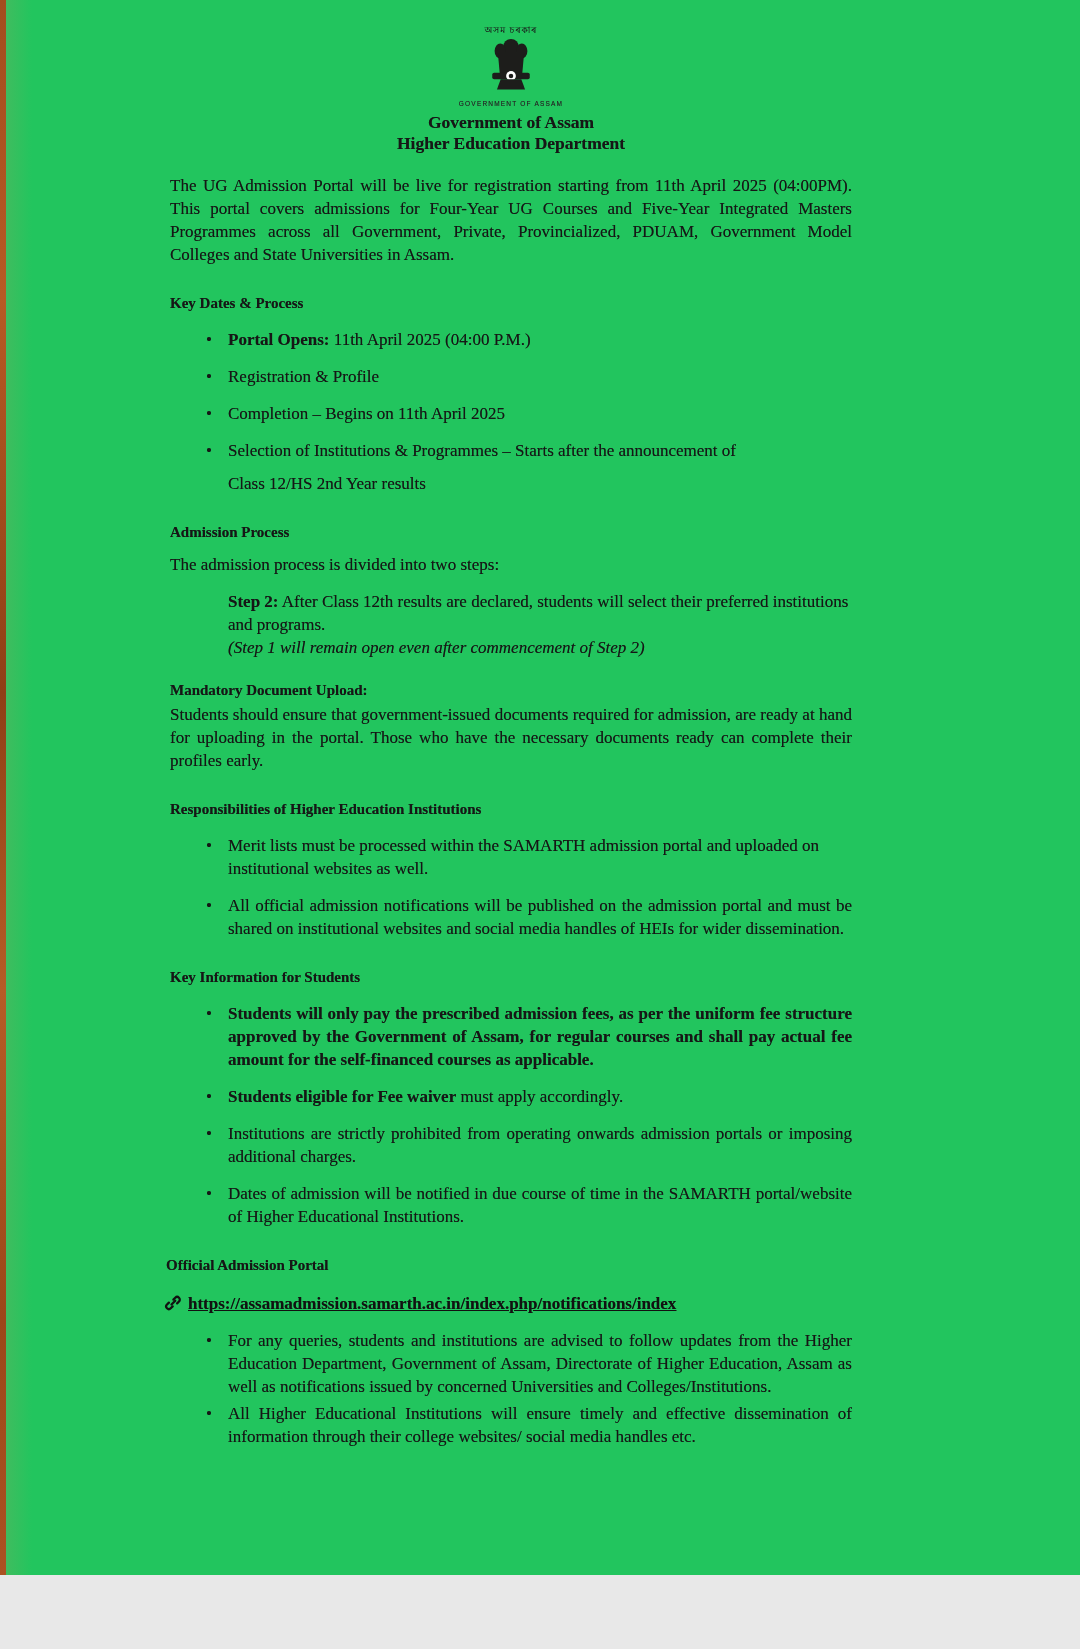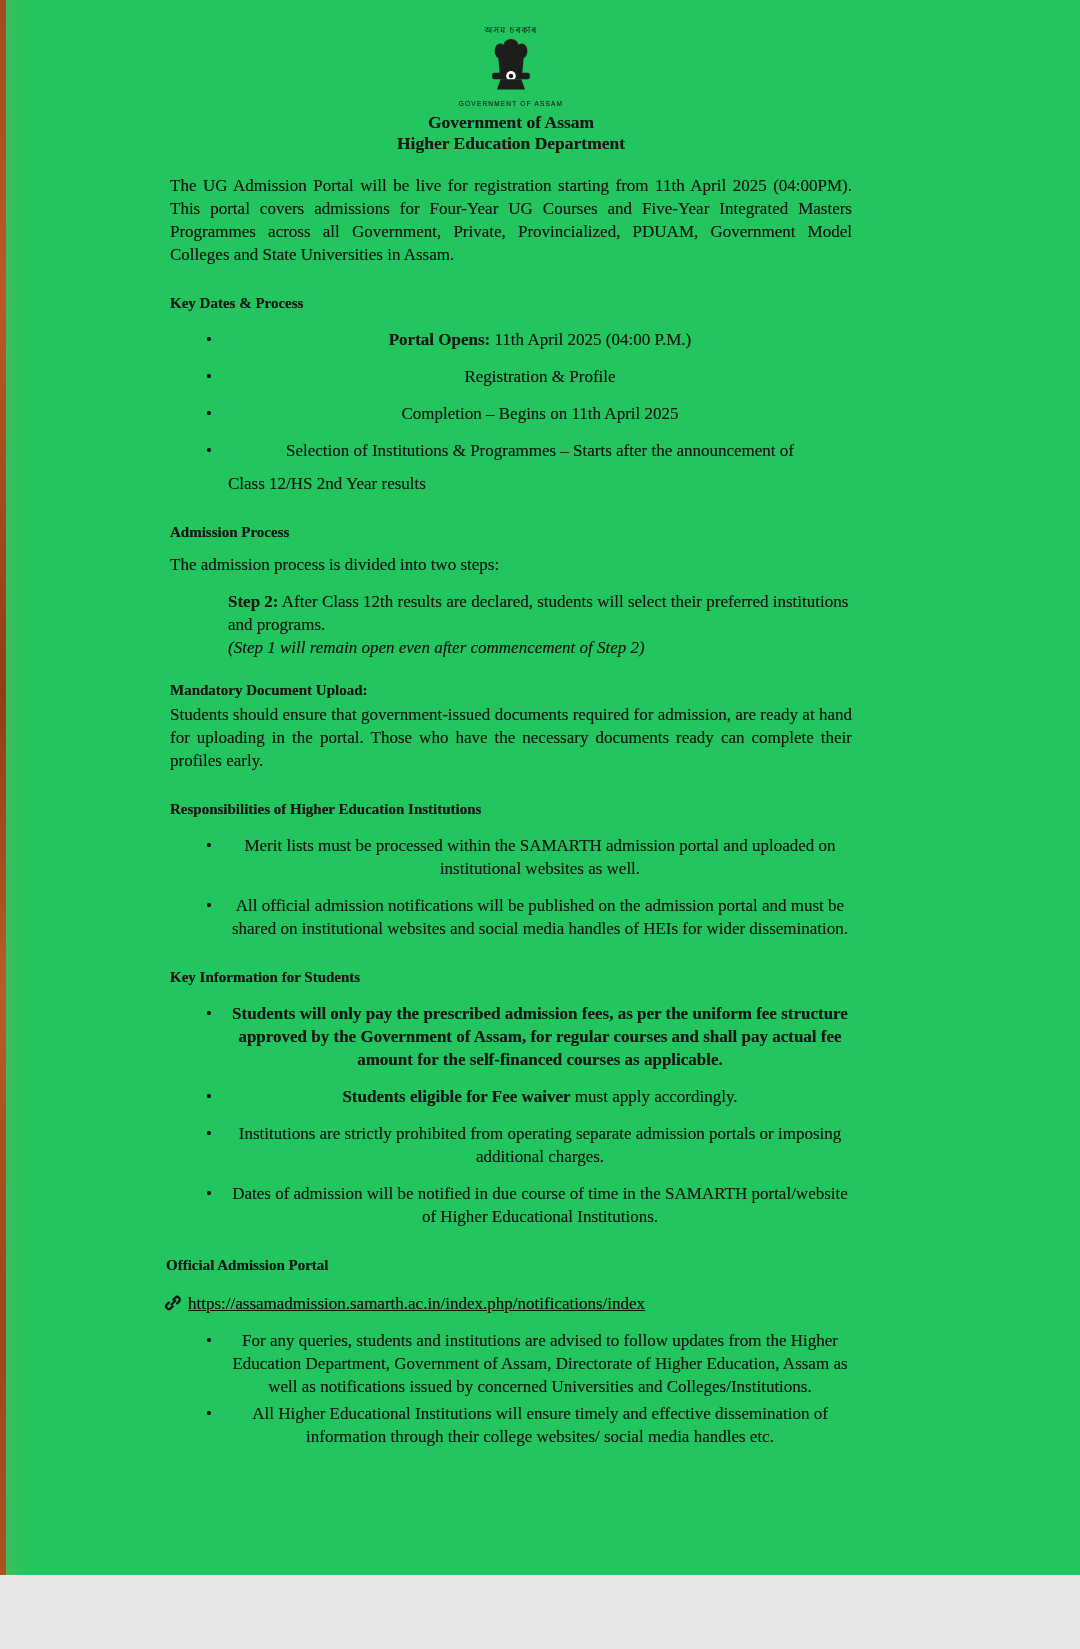--- a/index.html
+++ b/index.html
@@ -43,41 +43,40 @@
   .just{text-align:justify;}
   h3.sec{
     font-size:15px;font-weight:bold;margin:26px 0 10px 0;line-height:22px;
   }
   h3.tight{margin-bottom:2px;}
   ul.blt{list-style:none;margin:14px 0 0 0;padding:0;}
   ul.blt li{
     position:relative;
     padding-left:58px;
     margin-bottom:14px;
-    text-align:center;
   }
   ul.blt li::before{
     content:"•";
     position:absolute;left:36px;top:0;
     font-size:17px;
   }
   ul.blt.tightlist li{margin-bottom:4px;}
   .indent{margin-left:58px;}
   .b{font-weight:bold;}
   .i{font-style:italic;}
   .u{text-decoration:underline;}
   .gap-lg{margin-top:52px;}
   .portal-link-row{
     margin:16px 0 6px 0;
     display:flex;align-items:flex-start;gap:6px;
   }
   .link-icon{
     width:18px;height:18px;flex:0 0 auto;margin-top:2px;
   }
-  a.doc-link{color:#111;text-decoration:underline;}
+  a.doc-link{color:#111;text-decoration:underline;font-weight:bold;}
 </style>
 </head>
 <body>
 
 <div class="page">
   <div class="scan-edge"></div>
   <div class="scan-tint"></div>
 
   <div class="content">
 
@@ -145,21 +144,21 @@
 
     <h3 class="sec gap-lg">Key Information for Students</h3>
     <ul class="blt">
       <li class="just">
         <span class="b">Students will only pay the prescribed admission fees, as per the uniform fee structure approved by the Government of Assam, for regular courses and shall pay actual fee amount for the self-financed courses as applicable.</span>
       </li>
       <li>
         <span class="b">Students eligible for Fee waiver</span><span> must apply accordingly.</span>
       </li>
       <li class="just">
-        <span>Institutions are strictly prohibited from operating separate admission portals or imposing additional charges.</span>
+        <span>Institutions are strictly prohibited from operating onwards admission portals or imposing additional charges.</span>
       </li>
       <li class="just">
         <span>Dates of admission will be notified in due course of time in the SAMARTH portal/website of Higher Educational Institutions.</span>
       </li>
     </ul>
 
     <h3 class="sec" style="margin-left:-4px;">Official Admission Portal</h3>
     <div class="portal-link-row" style="margin-left:-6px;">
       <svg class="link-icon" viewBox="0 0 24 24" aria-hidden="true">
         <g fill="none" stroke="#111" stroke-width="3" stroke-linecap="round">

